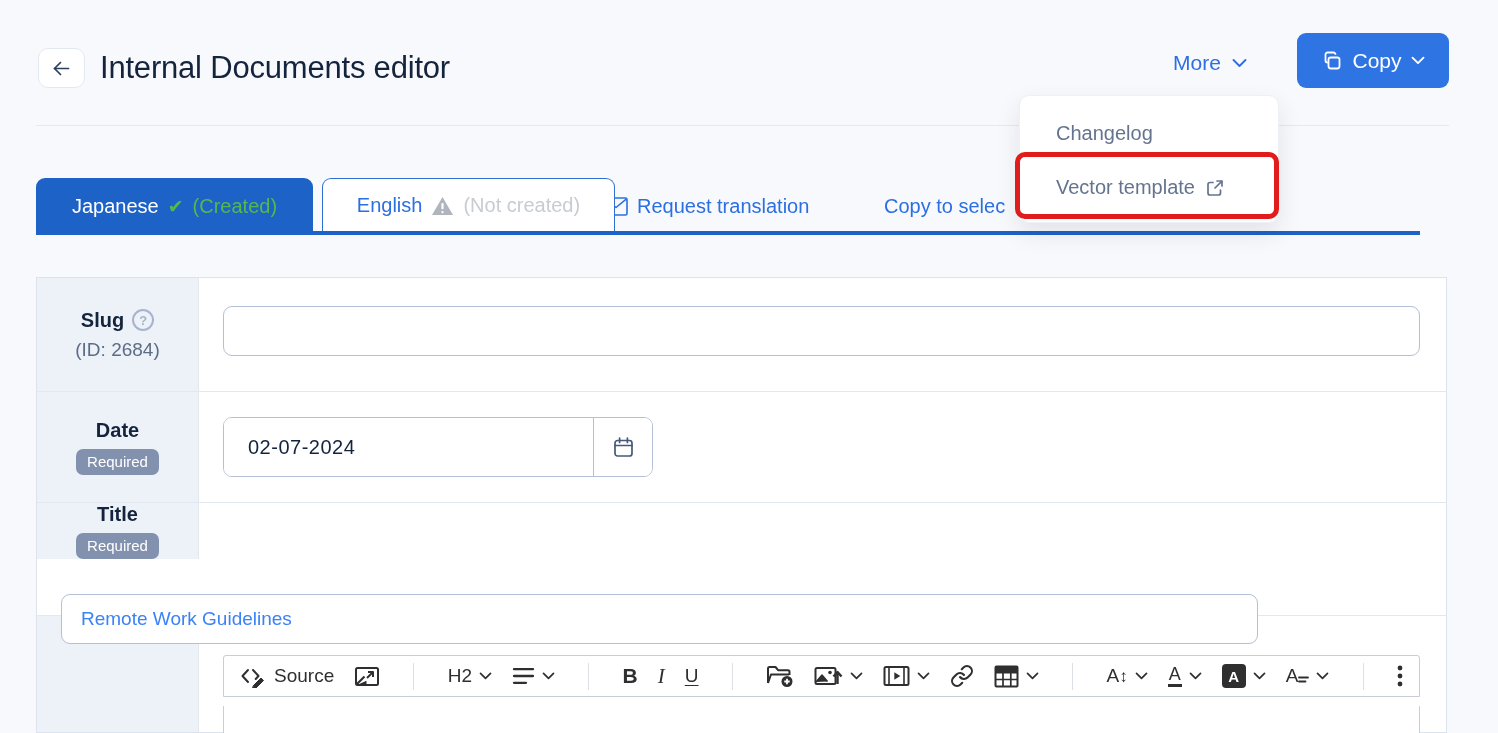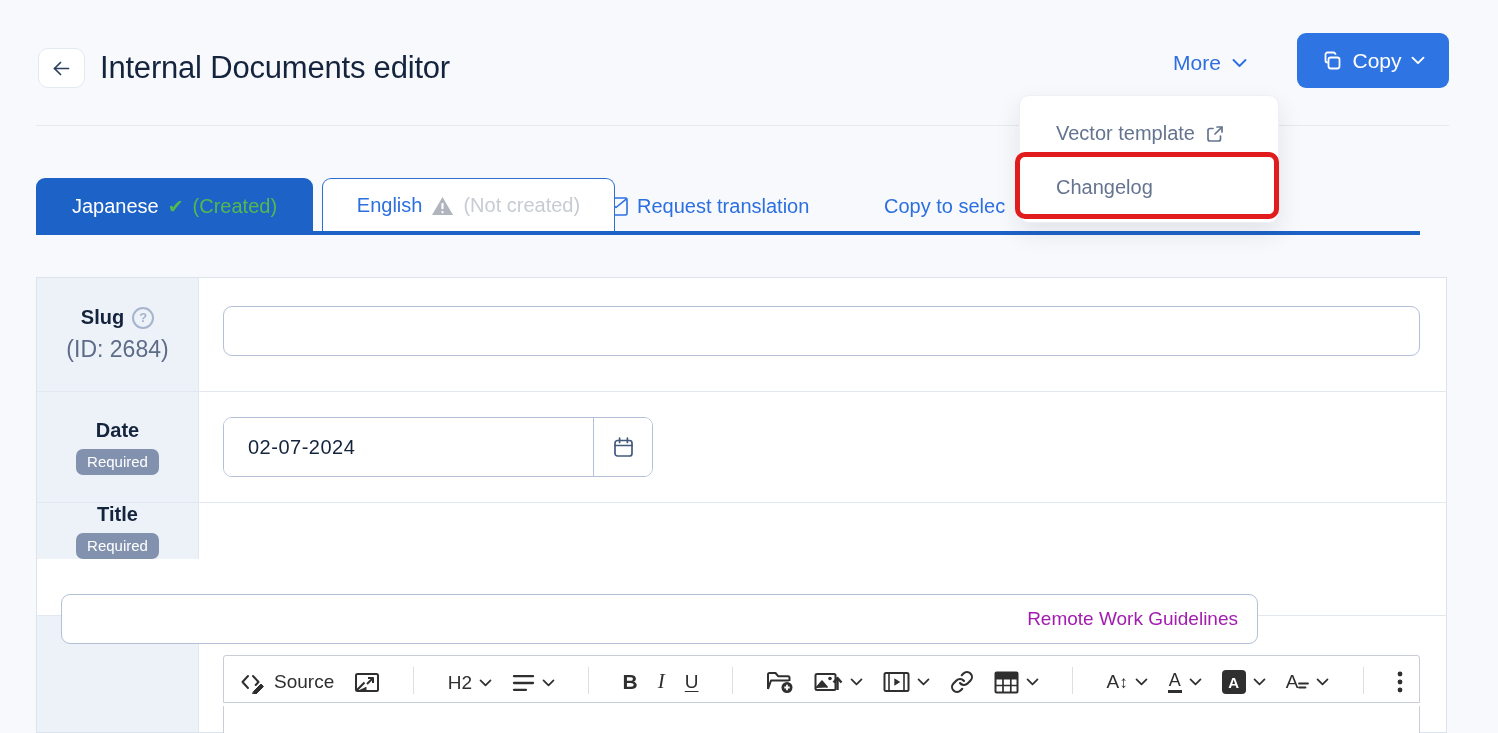--- a/index.html
+++ b/index.html
@@ -90,59 +90,59 @@
   .row-date  { height:111px; }
   .row-title { height:113px;flex-direction:column; }
   .row-body  { flex:1; border-bottom:none; }
   .label-cell {
     width:162px; background:#edf1f8; border-right:1px solid #e3e8f0;
     display:flex; flex-direction:column; align-items:center; justify-content:center;
     gap:7px; flex-shrink:0;
   }
   .label-line { display:flex; align-items:center; gap:8px; }
   .field-label { font-size:20px; font-weight:bold; color:#14243d; }
-  .sub-label { font-size:23px; color:#5d6c87; }
+  .sub-label { font-size:19px; color:#5d6c87; }
   .help-circle {
     width:22px; height:22px; border:2px solid #a7b4cd; border-radius:50%;
     color:#a7b4cd; font-size:13px; font-weight:bold;
     display:flex; align-items:center; justify-content:center; cursor:pointer;
   }
   .required-badge {
     background:#8292ae; color:#fff; font-size:15px;
     padding:4px 11px 5px; border-radius:7px;
   }
   .field-cell { flex:1; position:relative; }
   .text-input {
     position:absolute; left:24px; width:1197px; height:50px;
     border:1px solid #b3c0d8; border-radius:9px; background:#fff;
-    font-size:19px; color:#a21caf; padding:0 19px;
-    font-family:"Liberation Sans", sans-serif; outline:none;text-align:right;
+    font-size:19px; color:#3b82f6; padding:0 19px;
+    font-family:"Liberation Sans", sans-serif; outline:none;
   }
   .slug-input  { top:28px; }
   .title-input { top:35px; }
   .date-group {
     position:absolute; left:24px; top:25px; width:430px; height:60px;
     border:1px solid #b3c0d8; border-radius:9px; background:#fff;
     display:flex; overflow:hidden;
   }
   .date-input {
     flex:1; border:none; outline:none; font-size:20px; color:#14243d;
     padding-left:24px; letter-spacing:0.5px;
     font-family:"Liberation Sans", sans-serif;
   }
   .calendar-btn {
     width:59px; border:none; border-left:1px solid #b3c0d8; background:#fff;
     display:flex; align-items:center; justify-content:center;
     color:#44597c; cursor:pointer;
   }
   
   .editor-toolbar {
-    position:absolute; left:24px; top:39px; width:1197px; height:48px;
+    position:absolute; left:24px; top:39px; width:1197px; height:42px;
     border:1px solid #c8cdd6; border-radius:3px 3px 0 0; background:#fff;
-    display:flex; align-items:flex-end; justify-content:space-between;
+    display:flex; align-items:center; justify-content:space-between;
     padding:8px 16px; color:#2f2f2f;
   }
   .editor-content {
     position:absolute; left:24px; top:90px; width:1197px; height:110px;
     border:1px solid #c8cdd6; border-top:none; background:#fff;
   }
   .tb-group { display:flex; align-items:center; gap:20px; }
   .tb-sep { width:1px; height:27px; background:#dcdfe4; }
   .tb-btn { display:flex; align-items:center; gap:7px; cursor:pointer; color:#2f2f2f; }
   .tb-source-label { font-size:19px; }
@@ -196,31 +196,31 @@
     <svg width="14" height="9" viewBox="0 0 14 9" fill="none" stroke="#fff" stroke-width="1.9" stroke-linecap="round" stroke-linejoin="round">
         <path d="M1.5 1.7l5.5 5.5 5.5-5.5"></path>
       </svg>
   </span>
 </button>
 
 <div class="header-divider"></div>
 
 <div class="dropdown">
   <div class="dropdown-item">
+    <span>Changelog</span>
+  </div>
+  <div class="dropdown-item">
     <span>Vector template</span>
     <span>
       <svg width="20" height="20" viewBox="0 0 20 20" fill="none" stroke="#64748f" stroke-width="1.7" stroke-linecap="round" stroke-linejoin="round">
           <path d="M8 4.5H5a2 2 0 0 0-2 2V15a2 2 0 0 0 2 2h8.5a2 2 0 0 0 2-2v-3"></path>
           <path d="M12 3h5v5"></path>
           <path d="M10 10l6.7-6.7"></path>
         </svg>
     </span>
-  </div>
-  <div class="dropdown-item">
-    <span>Changelog</span>
   </div>
 </div>
 <div class="annotation-box"></div>
 
 <div class="tab-active">
   <span>Japanese</span>
   <span class="check">✔</span>
   <span class="status">(Created)</span>
 </div>
 

